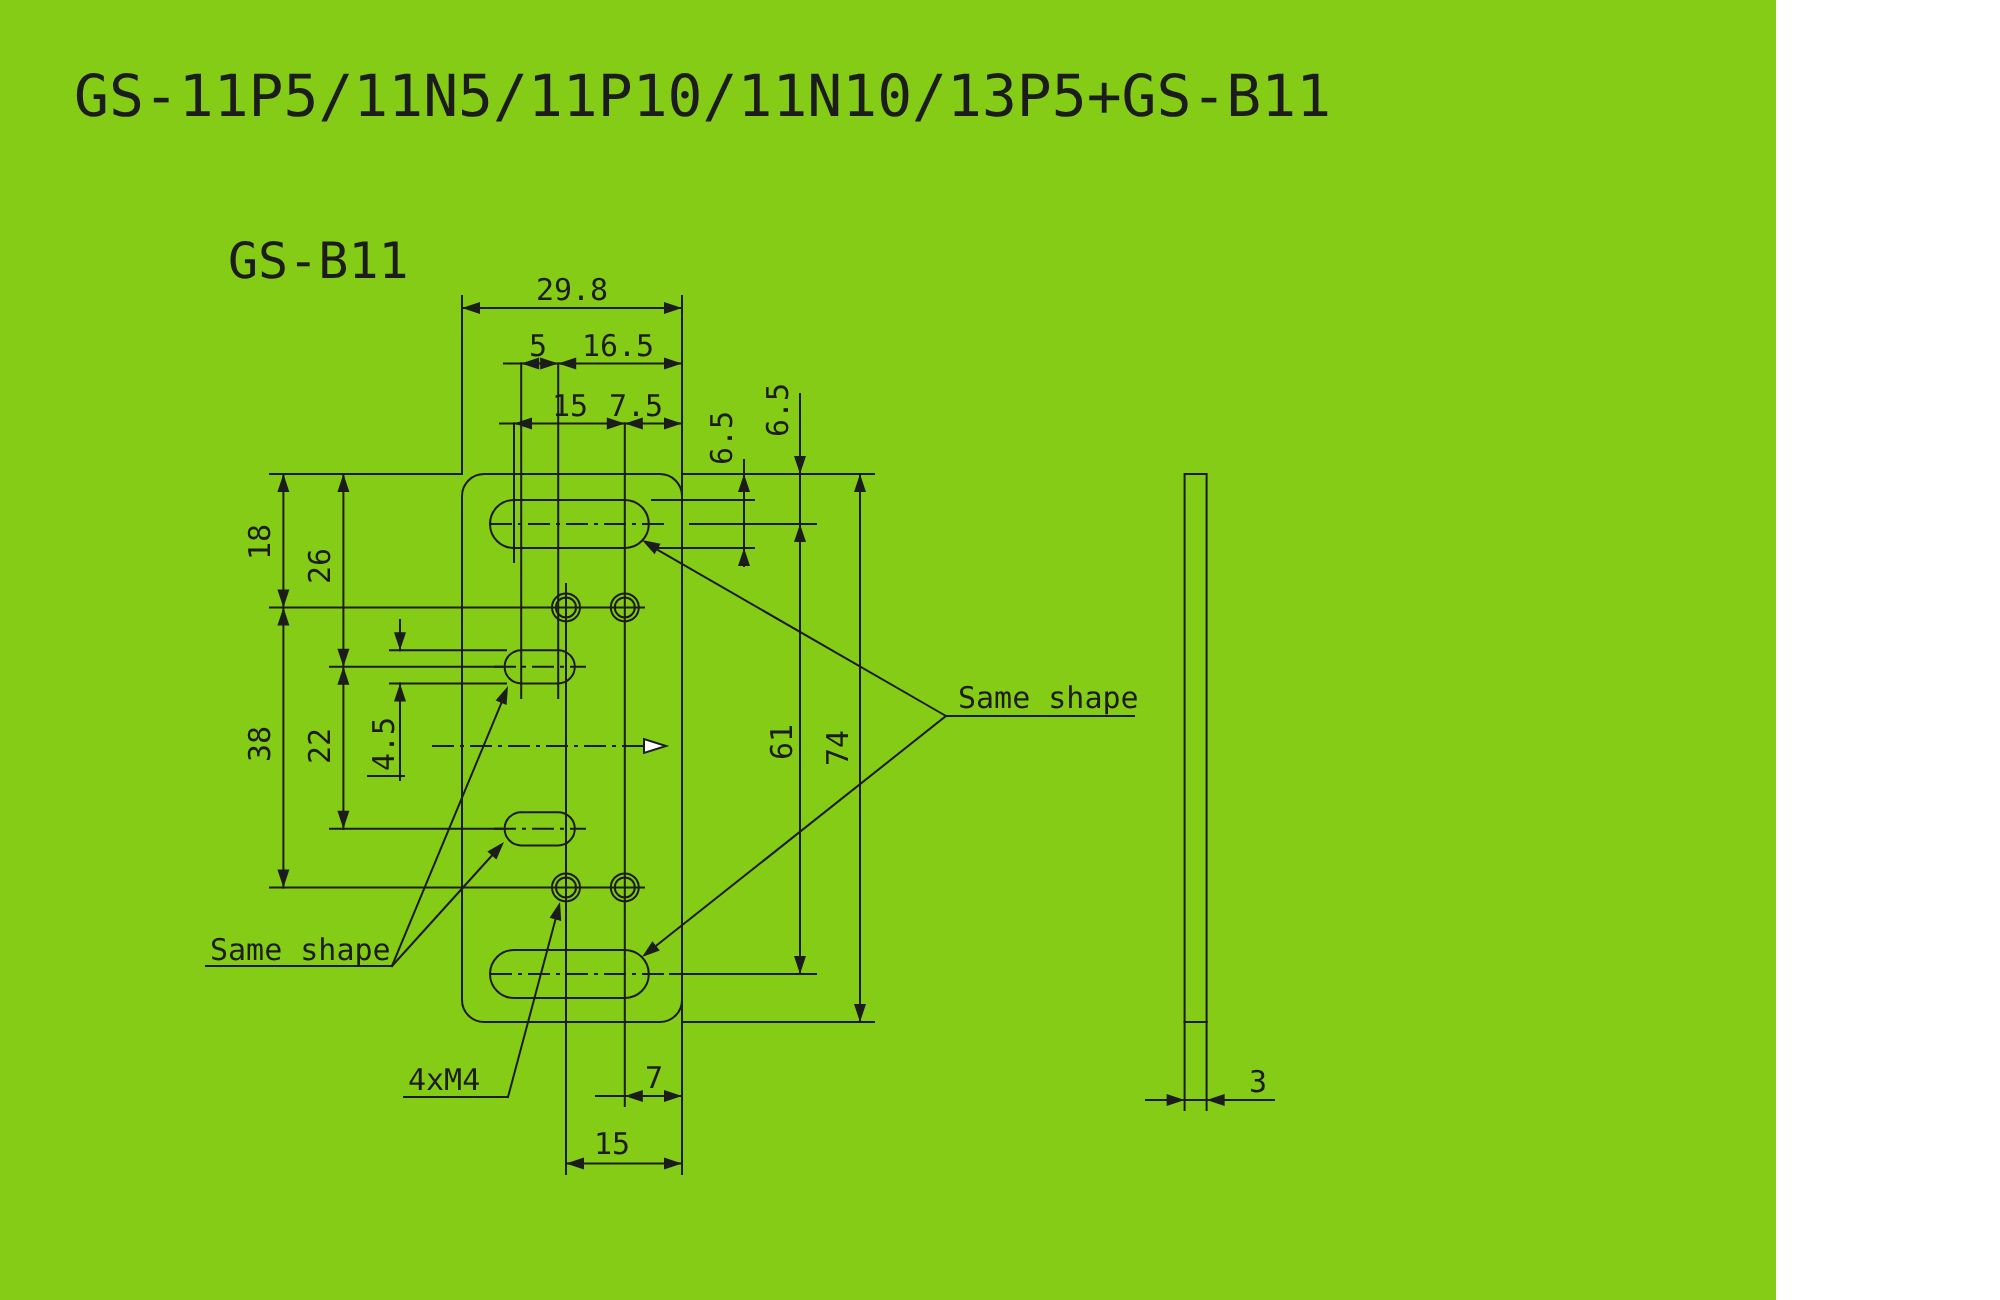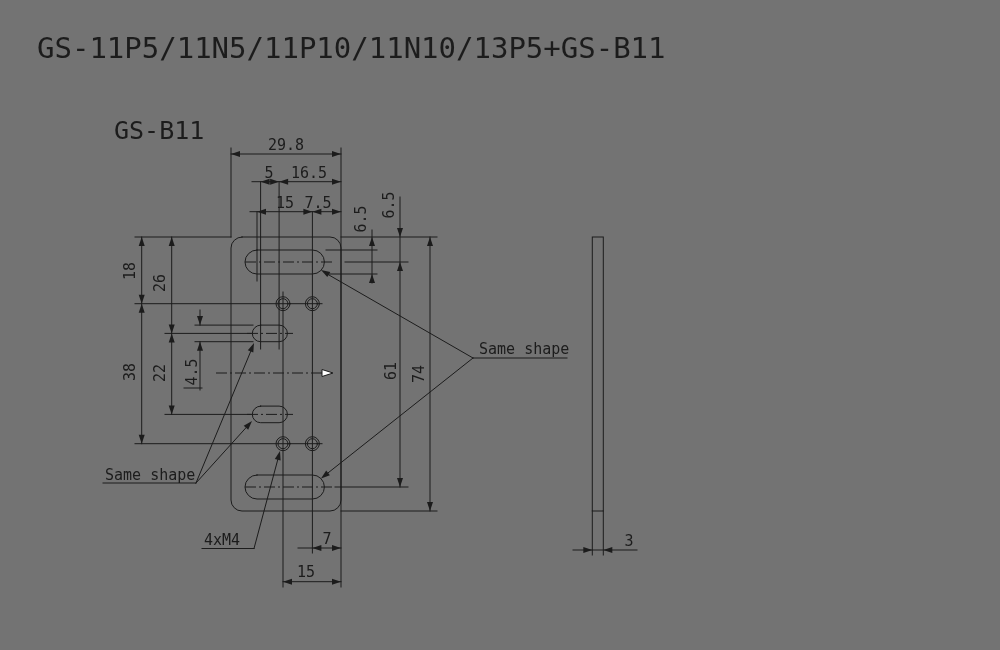--- a/index.html
+++ b/index.html
@@ -1,16 +1,16 @@
 <!DOCTYPE html>
 <html><head>
 <meta charset="utf-8">
 <style>
   html,body{margin:0;padding:0;background:#ffffff;}
-  #stage{position:relative;width:1000px;height:650px;background:#737373;overflow:hidden;}
+  #stage{position:relative;width:888px;height:650px;background:#84cc16;overflow:hidden;}
   svg text{font-family:"DejaVu Sans Mono","Liberation Mono",monospace;fill:#1c1c1c;}
   .ttl{font-size:29px;letter-spacing:0px;}
   .sub{font-size:25px;}
   .dim{font-size:15px;}
   .lbl{font-size:15px;}
   .s{stroke:#1c1c1c;stroke-width:1;fill:none;stroke-linecap:square;}
   .f{fill:#1c1c1c;stroke:none;}
   .cl{stroke:#1c1c1c;stroke-width:1;fill:none;stroke-dasharray:11 3 2 3;}
 </style>
 </head>

